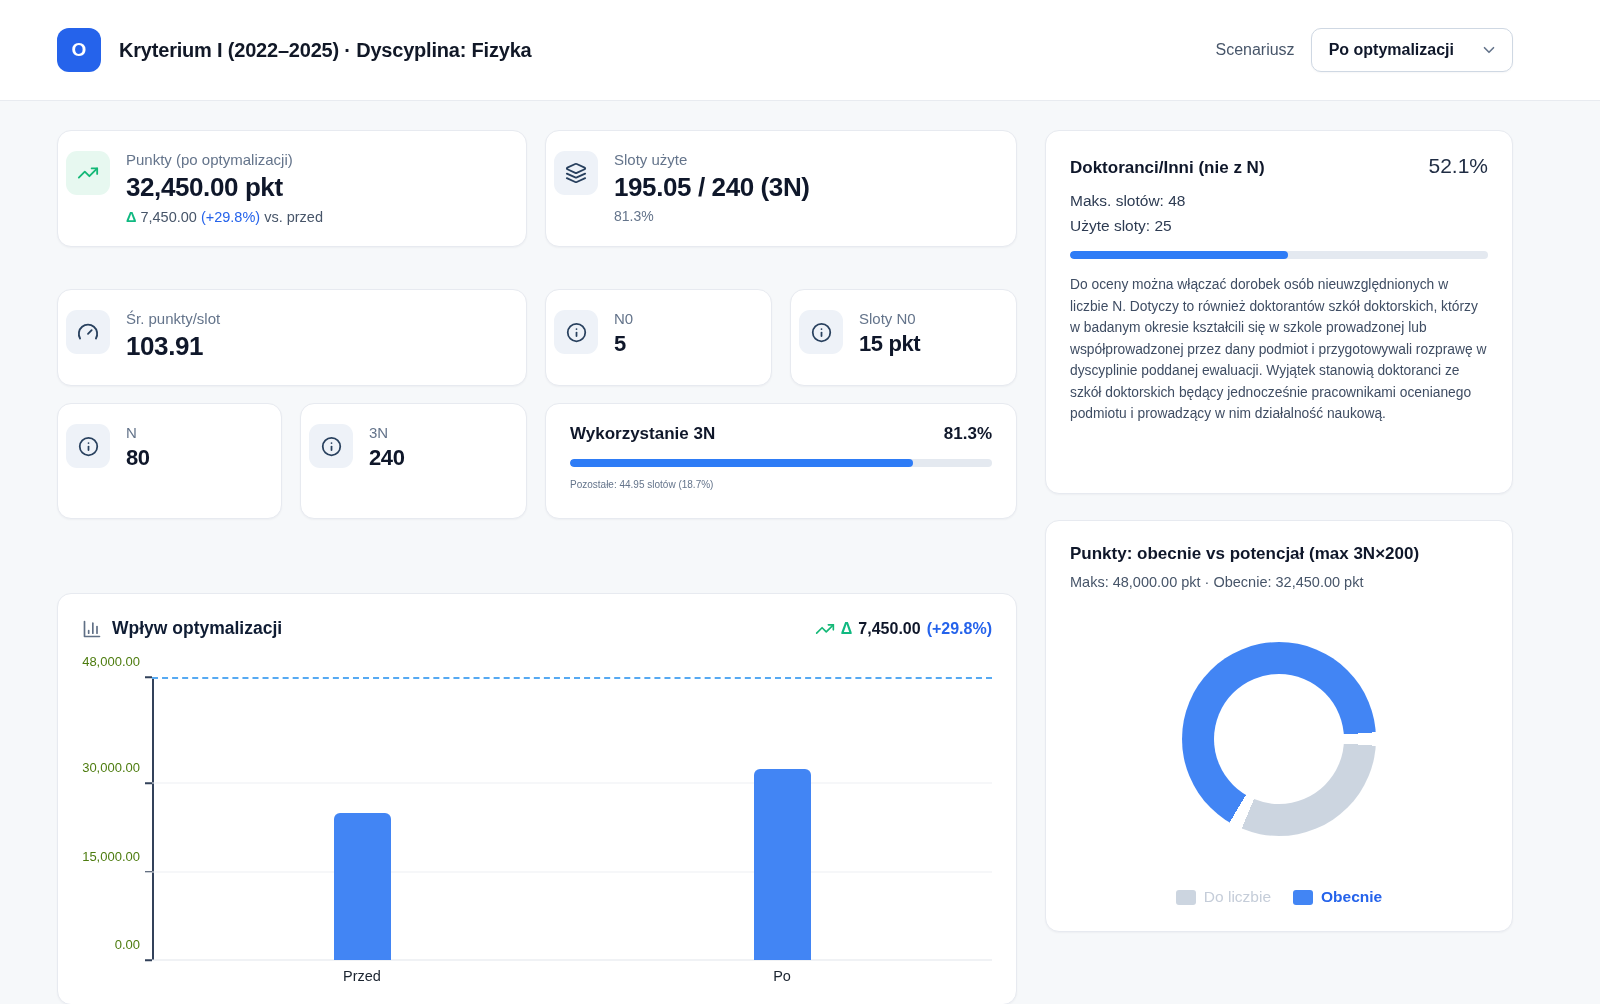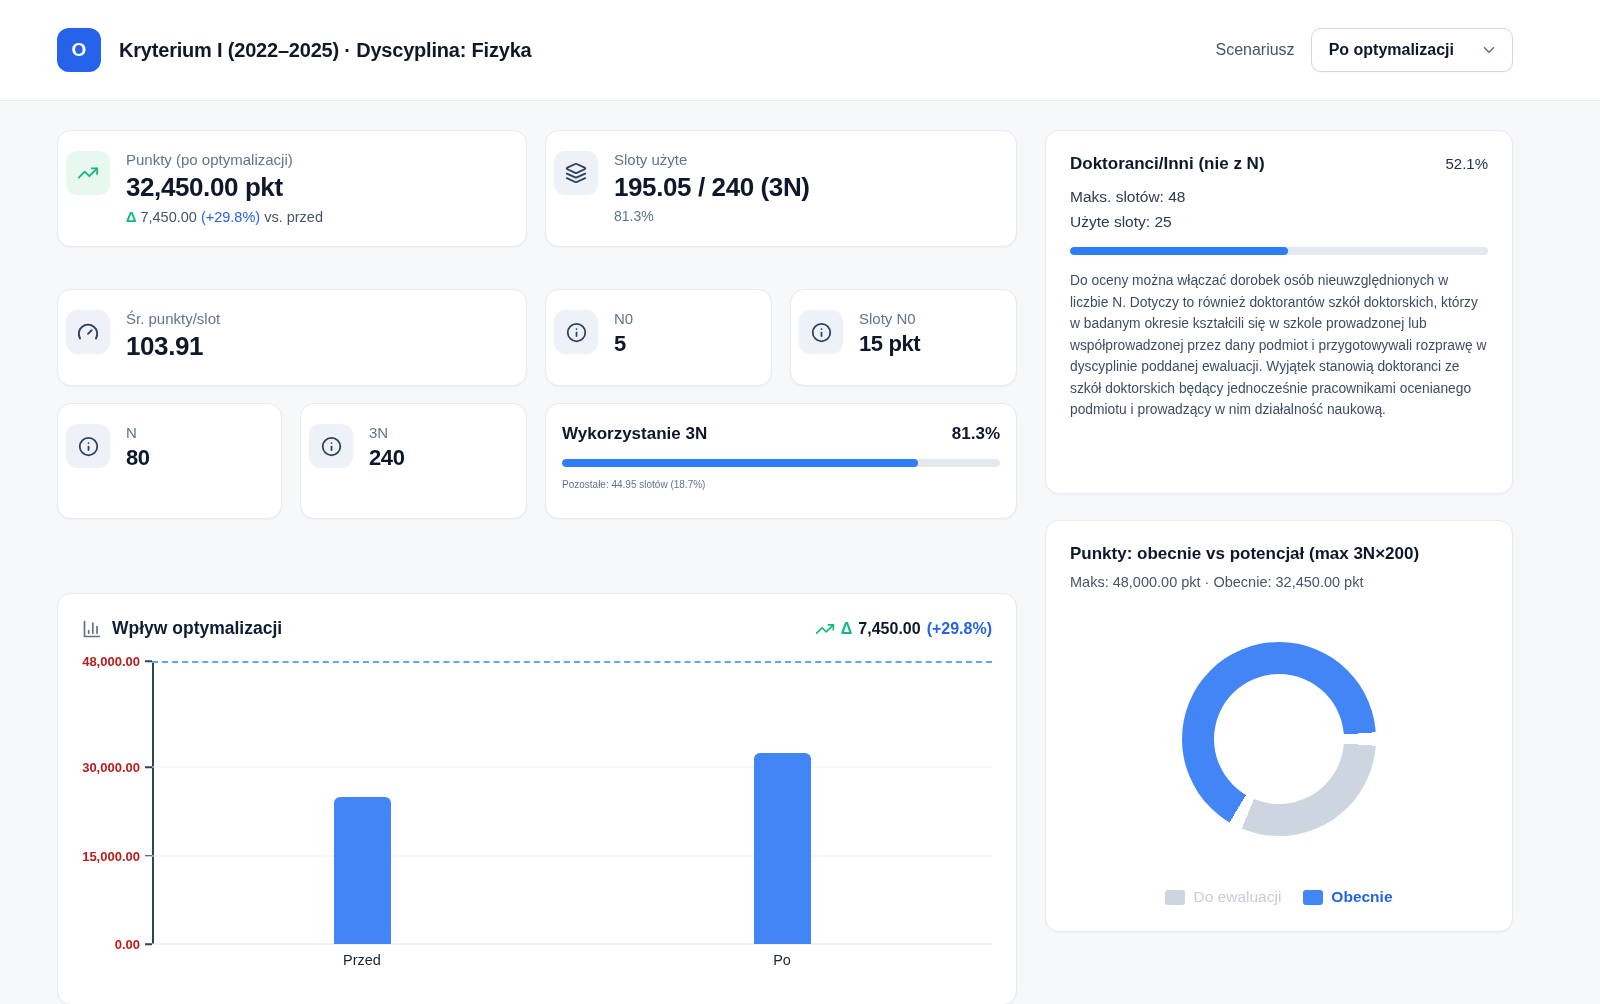--- a/index.html
+++ b/index.html
@@ -52,54 +52,54 @@
   .icon-tile.green svg { stroke:#14b877; }
   .kpi-label { font-size:15px; color:#64748b; margin-bottom:4px; }
   .kpi-value { font-size:26px; font-weight:800; color:#0f172a; letter-spacing:-0.4px; }
   .kpi-value.sm { font-size:22px; }
   .kpi-sub { font-size:14px; color:#64748b; margin-top:5px; }
   .kpi-delta { font-size:14.5px; margin-top:6px; color:#475569; }
   .kpi-delta .d-sym { color:#10b981; font-weight:700; margin-right:4px; }
   .kpi-delta .d-val { margin-right:4px; }
   .kpi-delta .d-pct { color:#2563eb; margin-right:4px; }
   
-  .usage { padding:20px 16px; }
+  .usage { padding:20px 24px; }
   .usage-head { display:flex; justify-content:space-between; align-items:baseline; }
   .usage-title { font-size:17px; font-weight:700; color:#0f172a; }
   .usage-pct { font-size:17px; font-weight:700; color:#0f172a; }
   .track { height:8px; border-radius:99px; background:#e4e9f0; margin-top:15px; overflow:hidden; }
   .fill { height:100%; border-radius:99px; background:#2e7cf6; }
   .usage-foot { font-size:10px; color:#64748b; margin-top:12px; }
   
   .dok { height:364px; margin-bottom:26px; padding:23px 24px; }
   .dok-head { display:flex; justify-content:space-between; align-items:baseline; }
   .dok-title { font-size:17px; font-weight:700; color:#0f172a; }
-  .dok-pct { font-size:15px; color:#1f2c43;text-align:center; }
+  .dok-pct { font-size:21px; color:#1f2c43;text-align:center; }
   .dok-line { font-size:15.5px; color:#2d3b52; margin-top:14px; }
   .dok-line + .dok-line { margin-top:7px; }
   .dok .track { margin-top:16px; }
   .dok-desc { font-size:13.8px; line-height:1.56; color:#3f4d63; margin-top:15px; }
   
   .chart-card { height:412px; padding:24px;margin-top:48px; }
   .chart-head { display:flex; justify-content:space-between; align-items:center; }
   .chart-title-wrap { display:flex; align-items:center; gap:10px; }
   .chart-title-wrap svg { stroke:#5f6f85; }
   .chart-title { font-size:17.5px; font-weight:700; color:#0f1c33; }
   .chart-delta { display:flex; align-items:center; gap:6px; font-size:16px; font-weight:700; }
   .chart-delta svg { stroke:#14b877; }
   .chart-delta .d-sym { color:#10b981; }
   .chart-delta .d-val { color:#0f172a; }
   .chart-delta .d-pct { color:#2563eb; }
   .bar-area { position:relative; margin-top:22px; height:313px; }
   .y-gutter { position:absolute; left:0; top:0; width:58px; height:283px; }
   .ytick {
     position:absolute; right:0; transform:translateY(-50%);
-    font-size:13px; font-weight:700; color:#b91c1c; white-space:nowrap;
-  }
-  .bar-plot { position:absolute; left:70px; right:0; top:0; height:283px; }
+    font-size:13px; font-weight:400; color:#4d7c0f; white-space:nowrap;
+  }
+  .bar-plot { position:absolute; left:70px; right:0; top:16px; height:283px; }
   .axisline { position:absolute; left:0; top:0; bottom:0; width:1.5px; background:#32415a; }
   .tickmark { position:absolute; left:-7px; width:7px; height:1.5px; background:#32415a; transform:translateY(-50%); }
   .gridline { position:absolute; left:0; right:0; height:1px; background:#edeff3; transform:translateY(-50%); }
   .gridline.base { background:#e2e6ec; }
   .refline { position:absolute; left:0; right:0; top:0; border-top:2px dashed #56a9f2; }
   .bar { position:absolute; bottom:0; width:57px; background:#4285f4; border-radius:6px 6px 0 0; }
   .xlabel {
     position:absolute; top:291px; transform:translateX(-50%);
     font-size:14.5px; color:#1b2430;
   }
@@ -333,21 +333,21 @@
       <div class="donut-title">Punkty: obecnie vs potencjał (max 3N×200)</div>
       <div class="donut-sub">Maks: 48,000.00 pkt · Obecnie: 32,450.00 pkt</div>
       <div class="donut-wrap">
         <div class="donut-ring" style="background: conic-gradient(rgb(66, 133, 244) 0deg, rgb(66, 133, 244) 86deg, rgb(255, 255, 255) 86deg, rgb(255, 255, 255) 94deg, rgb(204, 213, 224) 94deg, rgb(204, 213, 224) 202.625deg, rgb(255, 255, 255) 202.625deg, rgb(255, 255, 255) 210.625deg, rgb(66, 133, 244) 210.625deg, rgb(66, 133, 244) 360deg);">
           <div class="donut-hole"></div>
         </div>
       </div>
       <div class="legend">
           <div class="legend-item">
             <span class="swatch" style="background: rgb(204, 213, 224);"></span>
-            <span style="color: rgb(197, 205, 217); font-weight: 400;">Do ewaluacji</span>
+            <span style="color: rgb(197, 205, 217); font-weight: 400;">Do liczbie</span>
           </div>
           <div class="legend-item">
             <span class="swatch" style="background: rgb(66, 133, 244);"></span>
             <span style="color: rgb(37, 99, 235); font-weight: 600;">Obecnie</span>
           </div>
         </div>
     </section>
   </div>
 </main>
 

